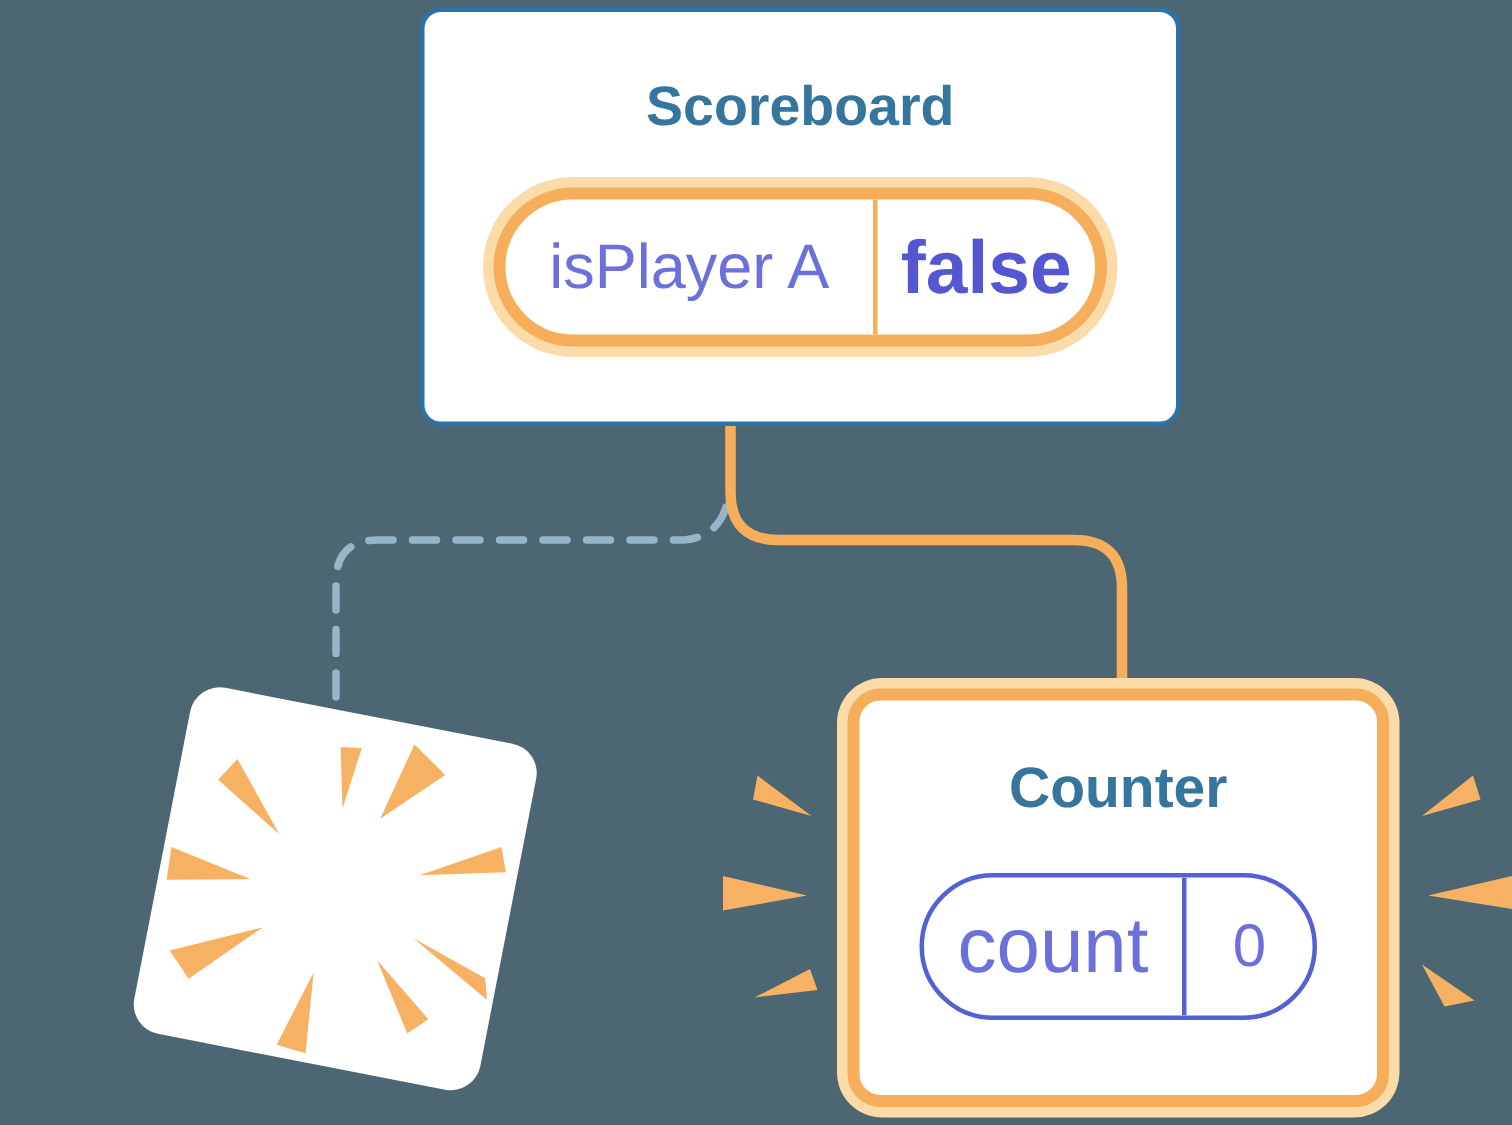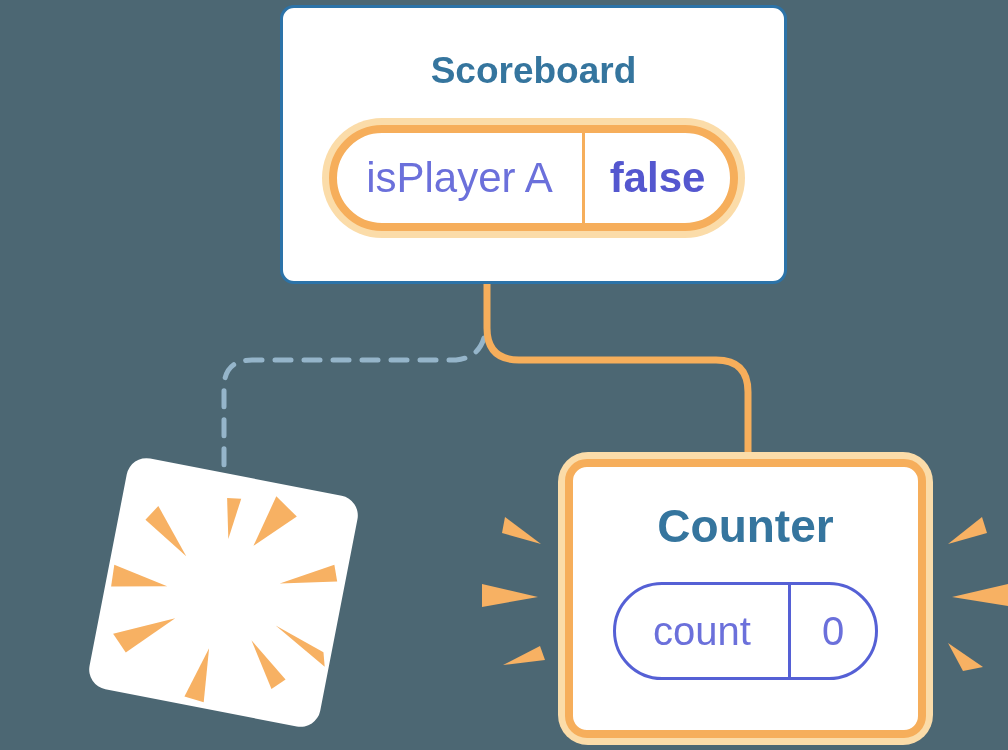--- a/index.html
+++ b/index.html
@@ -27,38 +27,38 @@
     box-sizing:border-box;padding:7px;border-radius:60px;
     background:var(--orange-halo,#FBDCA9);}
   .pill-orange-inner{width:100%;height:100%;box-sizing:border-box;
     border:8px solid var(--orange,#F6AE5B);border-radius:53px;
     background:var(--card-fill,#fff);display:flex;align-items:stretch;overflow:hidden;}
   .pill-orange-inner .cell{display:flex;align-items:center;justify-content:center;}
   .cell-key-sb{flex:0 0 245px;}
   .cell-val-sb{flex:1 1 auto;}
   .divider-orange{flex:0 0 3px;background:var(--orange,#F6AE5B);}
   .state-key{font-size:42px;color:var(--state-purple,#6B70DB);text-align:center;}
-  .state-val-bold{font-size:42px;font-weight:700;color:var(--state-purple-bold,#5457CF);text-align:right;}
+  .state-val-bold{font-size:50px;font-weight:700;color:var(--state-purple-bold,#5457CF);text-align:right;}
 
   
   .counter-card-outer{position:absolute;left:558px;top:452px;width:375px;height:293px;
     box-sizing:border-box;padding:7px;border-radius:30px;
     background:var(--orange-halo,#FBDCA9);}
   .counter-card-inner{width:100%;height:100%;box-sizing:border-box;
     border:8px solid var(--orange,#F6AE5B);border-radius:22px;
     background:var(--card-fill,#fff);}
-  .counter-card-inner .card-title{margin-top:36px;font-size:46px;}
+  .counter-card-inner .card-title{margin-top:36px;font-size:38px;}
   .pill-purple{width:265px;height:98px;margin:33px auto 0;box-sizing:border-box;
     border:3px solid var(--pill-purple-border,#5560D5);border-radius:49px;
     background:var(--card-fill,#fff);display:flex;align-items:stretch;overflow:hidden;}
   .pill-purple .cell{display:flex;align-items:center;justify-content:center;}
   .cell-key-c{flex:0 0 172px;}
   .cell-val-c{flex:1 1 auto;}
   .divider-purple{flex:0 0 3px;background:var(--pill-purple-border,#5560D5);}
-  .pill-purple .state-key{font-size:40px;}
+  .pill-purple .state-key{font-size:52px;}
   .pill-purple .state-val{font-size:40px;color:var(--state-purple,#6B70DB);}
 
   
   .tilted-card{position:absolute;left:106px;top:475px;width:235px;height:235px;
     background:var(--card-fill,#fff);border-radius:20px;transform:rotate(11deg);}
   .tilted-card svg{position:absolute;left:0;top:0;}
 </style>
 </head>
 <body>
 

